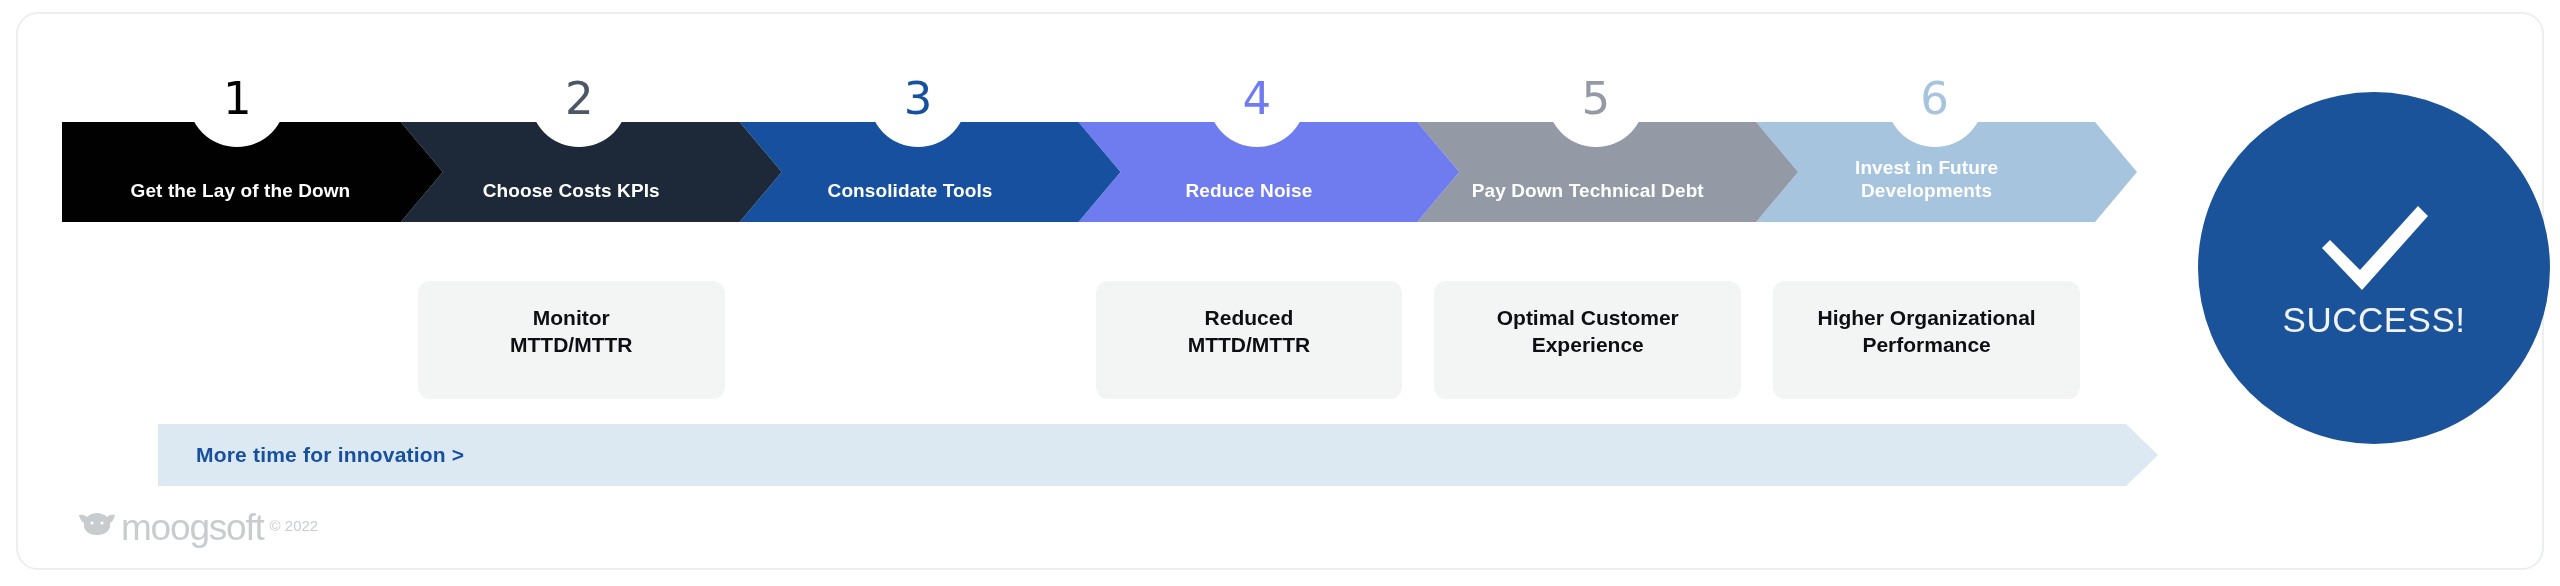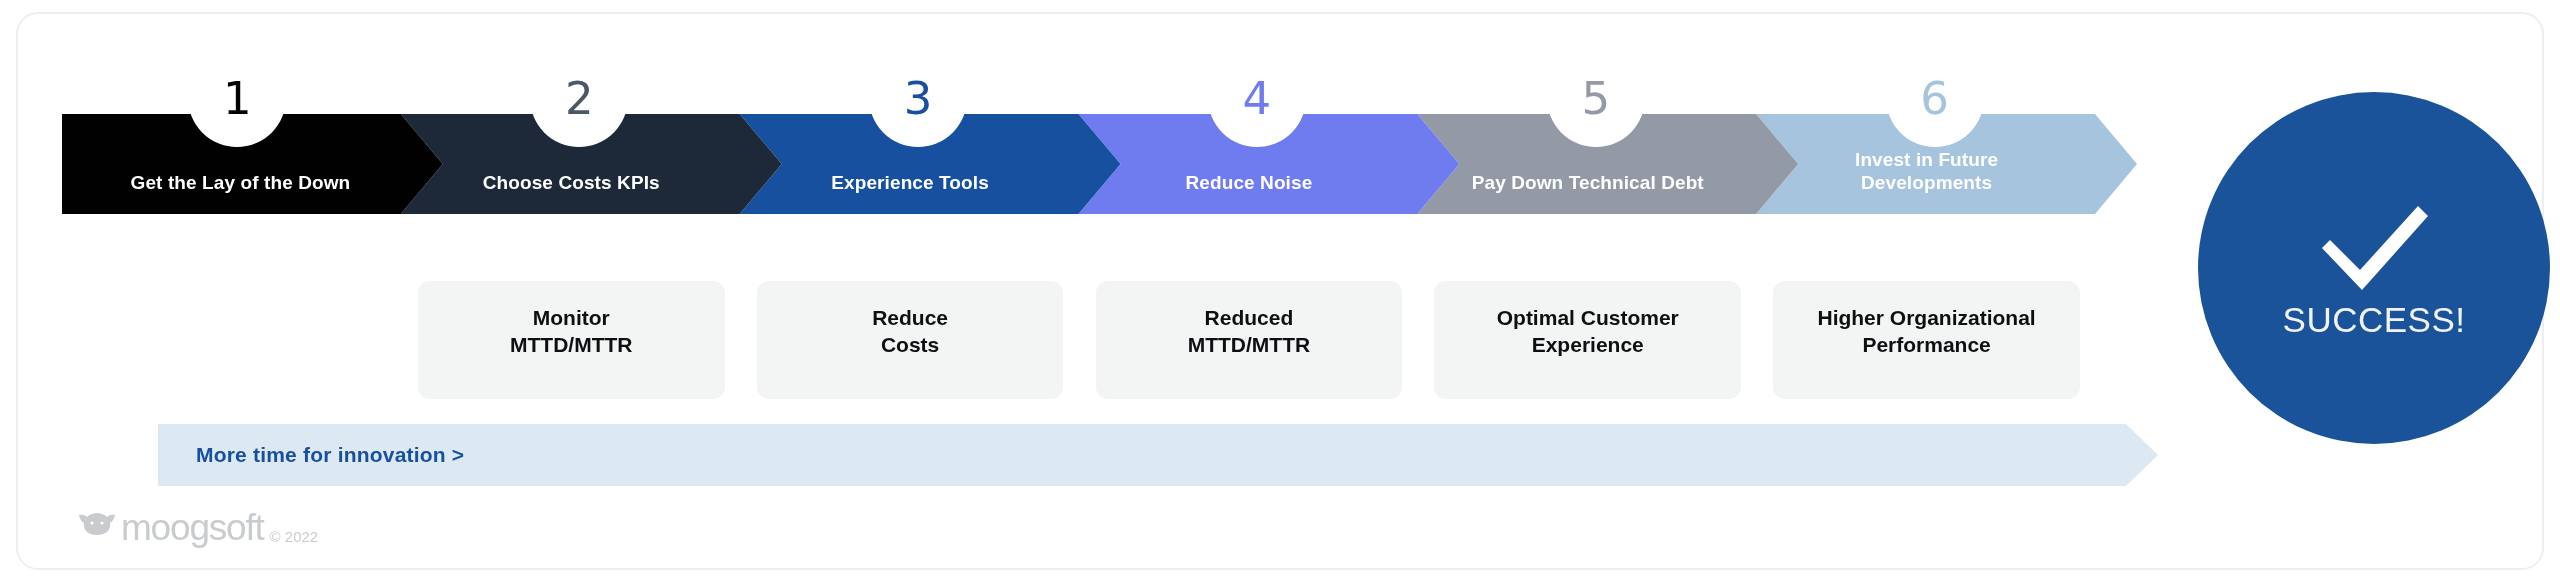--- a/index.html
+++ b/index.html
@@ -20,21 +20,21 @@
   }
 
   
   #band {
     position: absolute;
     left: 44px; top: 92px;
     width: 2075px; height: 100px;
   }
   .chev {
     position: absolute;
-    top: 8px; height: 100px;
+    top: 16px; height: 100px;
     display: flex;
     align-items: flex-end;
     justify-content: center;
   }
   .chev .steplabel {
     position: relative;
     width: 100%;
     text-align: center;
     font-size: 19px;
     font-weight: bold;
@@ -133,39 +133,39 @@
     font-size: 37px;
     color: #c9ccce;
     letter-spacing: -1.2px;
     line-height: 1;
     margin-left: 3px;
   }
   #logo .copy {
     font-size: 15px;
     color: #c9ccce;
     margin-left: 6px;
-    margin-bottom: 1px;
+    margin-bottom: 12px;
   }
 </style>
 </head>
 <body>
 
 <div id="frame">
 
   <div id="band">
       <div class="chev" style="left: 0px; width: 380.833px; background: rgb(1, 1, 1); z-index: 6; clip-path: polygon(0px 0px, 88.9716% 0px, 100% 50%, 88.9716% 100%, 0px 100%);">
         <div class="steplabel" style="color: rgb(255, 255, 255); transform: translateX(-12px);">Get the Lay of the Down</div>
       </div>
       <div class="numcircle" style="left: 126.417px; color: rgb(1, 1, 1); z-index: 56;">1</div>
       <div class="chev" style="left: 338.833px; width: 380.833px; background: rgb(29, 41, 57); z-index: 5; clip-path: polygon(0px 0px, 88.9716% 0px, 100% 50%, 88.9716% 100%, 0px 100%, 11.0284% 50%);">
         <div class="steplabel" style="color: rgb(255, 255, 255); transform: translateX(-20px);">Choose Costs KPIs</div>
       </div>
       <div class="numcircle" style="left: 468.25px; color: rgb(75, 87, 103); z-index: 55;">2</div>
       <div class="chev" style="left: 677.667px; width: 380.833px; background: rgb(23, 80, 158); z-index: 4; clip-path: polygon(0px 0px, 88.9716% 0px, 100% 50%, 88.9716% 100%, 0px 100%, 11.0284% 50%);">
-        <div class="steplabel" style="color: rgb(255, 255, 255); transform: translateX(-20px);">Experience Tools</div>
+        <div class="steplabel" style="color: rgb(255, 255, 255); transform: translateX(-20px);">Consolidate Tools</div>
       </div>
       <div class="numcircle" style="left: 807.083px; color: rgb(23, 80, 158); z-index: 54;">3</div>
       <div class="chev" style="left: 1016.5px; width: 380.833px; background: rgb(110, 124, 240); z-index: 3; clip-path: polygon(0px 0px, 88.9716% 0px, 100% 50%, 88.9716% 100%, 0px 100%, 11.0284% 50%);">
         <div class="steplabel" style="color: rgb(255, 255, 255); transform: translateX(-20px);">Reduce Noise</div>
       </div>
       <div class="numcircle" style="left: 1145.92px; color: rgb(110, 124, 240); z-index: 53;">4</div>
       <div class="chev" style="left: 1355.33px; width: 380.833px; background: rgb(148, 154, 165); z-index: 2; clip-path: polygon(0px 0px, 88.9716% 0px, 100% 50%, 88.9716% 100%, 0px 100%, 11.0284% 50%);">
         <div class="steplabel" style="color: rgb(255, 255, 255); transform: translateX(-20px);">Pay Down Technical Debt</div>
       </div>
       <div class="numcircle" style="left: 1484.75px; color: rgb(148, 154, 165); z-index: 52;">5</div>
@@ -173,24 +173,20 @@
         <div class="steplabel" style="color: rgb(255, 255, 255); transform: translateX(-20px);">Invest in Future
 Developments</div>
       </div>
       <div class="numcircle" style="left: 1823.58px; color: rgb(166, 196, 221); z-index: 51;">6</div>
     </div>
 
   <div id="cards">
       <div class="ocard" style="left: 363.833px; width: 306.833px;">
         <span>Monitor
 MTTD/MTTR</span>
-      </div>
-      <div class="ocard" style="left: 702.667px; width: 306.833px;">
-        <span>Reduce
-Costs</span>
       </div>
       <div class="ocard" style="left: 1041.5px; width: 306.833px;">
         <span>Reduced
 MTTD/MTTR</span>
       </div>
       <div class="ocard" style="left: 1719.17px; width: 306.833px;">
         <span>Higher Organizational
 Performance</span>
       </div>
       <div class="ocard" style="left: 1380.33px; width: 306.833px;">

